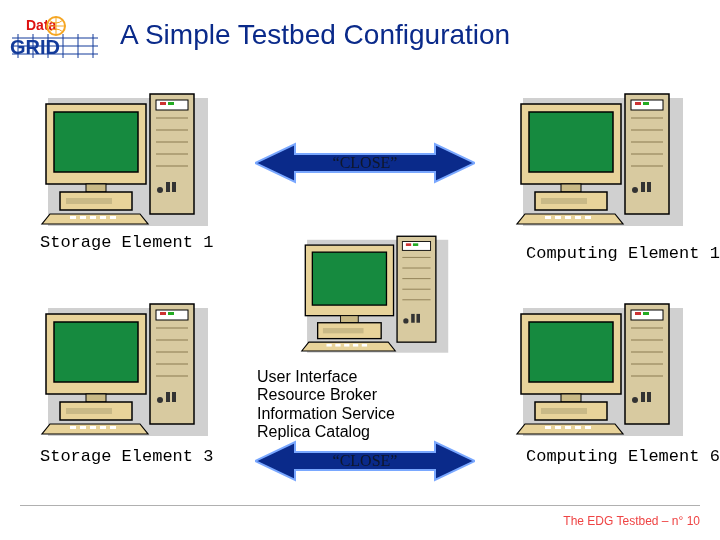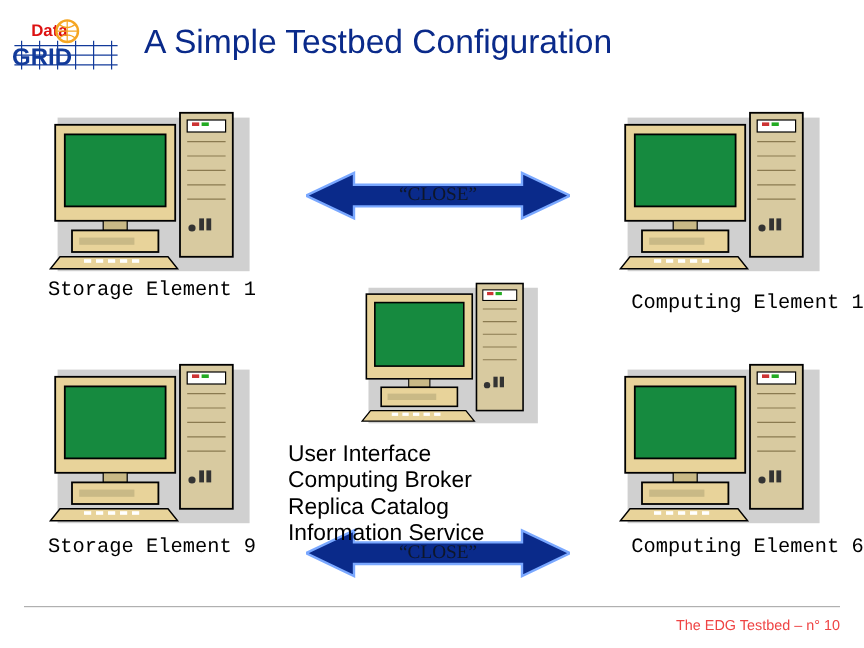--- a/index.html
+++ b/index.html
@@ -60,23 +60,23 @@
     inset: 0;
     display: flex;
     align-items: center;
     justify-content: center;
     font-size: 16px;
     color: #0f172a;
     font-family: "Comic Sans MS", cursive;
   }
   .centerlist {
     position: absolute;
-    left: 240px;
+    left: 257px;
     top: 368px;
-    font-size: 19px;
+    font-size: 16px;
     line-height: 1.15;
   }
   .footer-line {
     position: absolute;
     left: 20px;
     right: 20px;
     bottom: 34px;
     height: 0;
     border-top: 1px solid #b0b0b0;
   }
@@ -174,21 +174,21 @@
     <svg viewBox="0 0 170 140">
         <use href="#pc"></use>
       </svg>
   </div>
 
   <div class="cpu" style="left:40px; top:300px;">
     <svg viewBox="0 0 170 140">
         <use href="#pc"></use>
       </svg>
   </div>
-  <div class="label" style="left:40px; top:448px;">Storage Element 9</div>
+  <div class="label" style="left:40px; top:448px;">Storage Element 3</div>
 
   <div class="cpu" style="left:515px; top:300px;">
     <svg viewBox="0 0 170 140">
         <use href="#pc"></use>
       </svg>
   </div>
   <div class="label" style="left:526px; top:448px;">Computing Element 6</div>
 
   <div class="arrow" style="left:255px; top:142px;">
     <svg viewBox="0 0 220 42">
@@ -199,21 +199,21 @@
 
   <div class="arrow" style="left:255px; top:440px;">
     <svg viewBox="0 0 220 42">
         <use href="#biarrow"></use>
       </svg>
     <div class="txt">“CLOSE”</div>
   </div>
 
   <div class="centerlist">
     <div>User Interface</div>
-    <div>Computing Broker</div>
+    <div>Resource Broker</div>
+    <div>Information Service</div>
     <div>Replica Catalog</div>
-    <div>Information Service</div>
   </div>
 
   <div class="footer-line"></div>
   <div class="footer">The EDG Testbed – n° 10</div>
 
 </div>
 
 </body></html>

